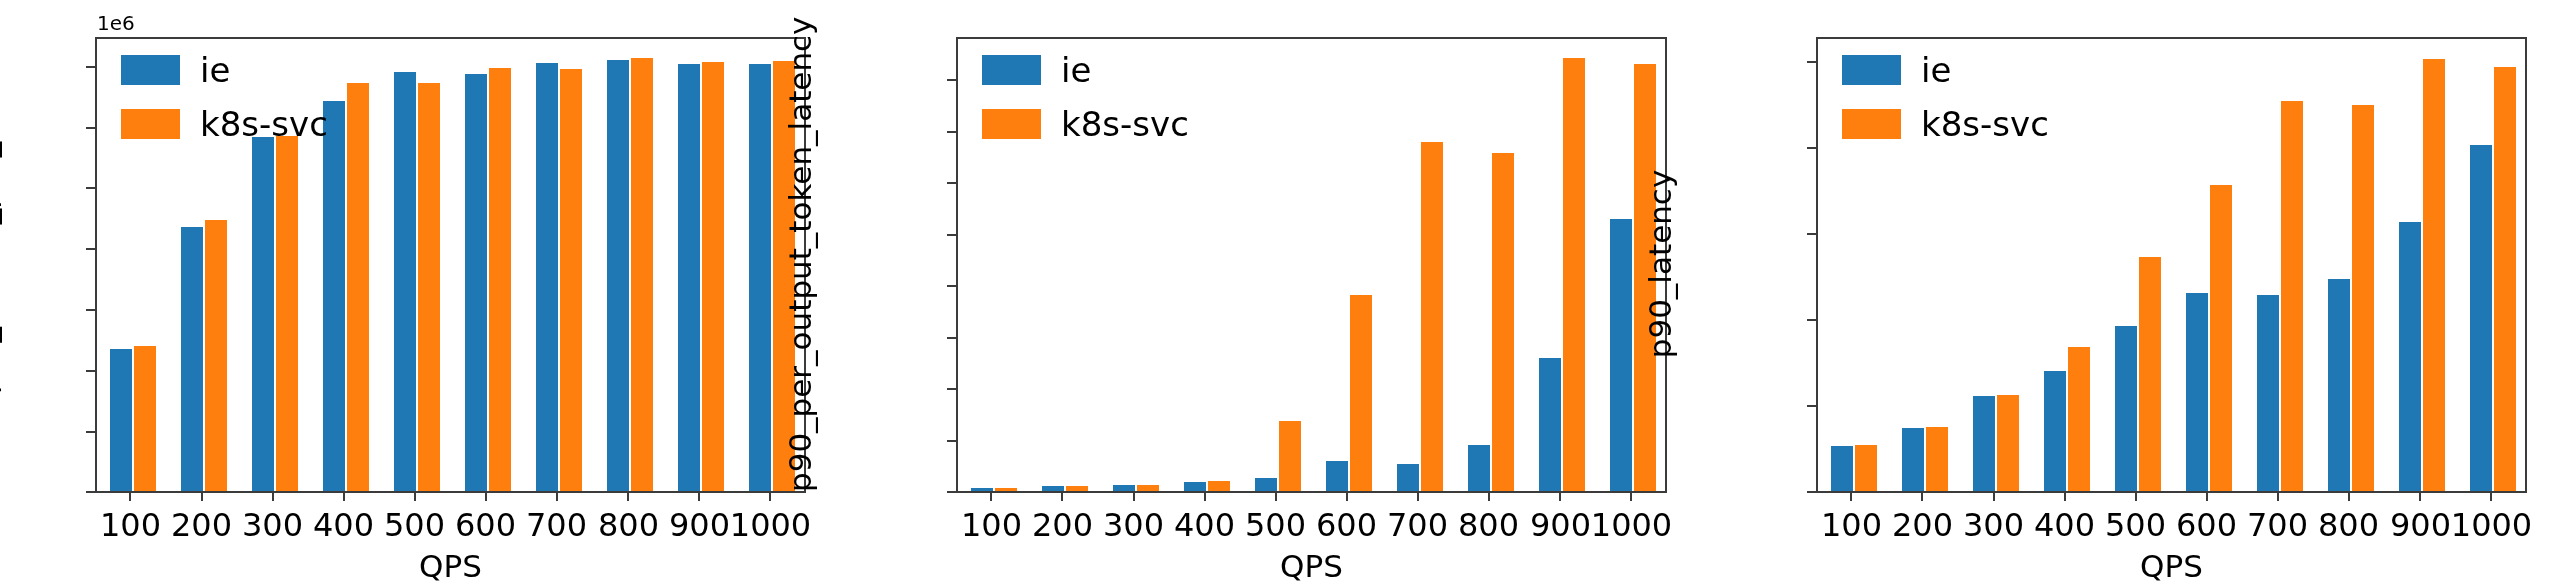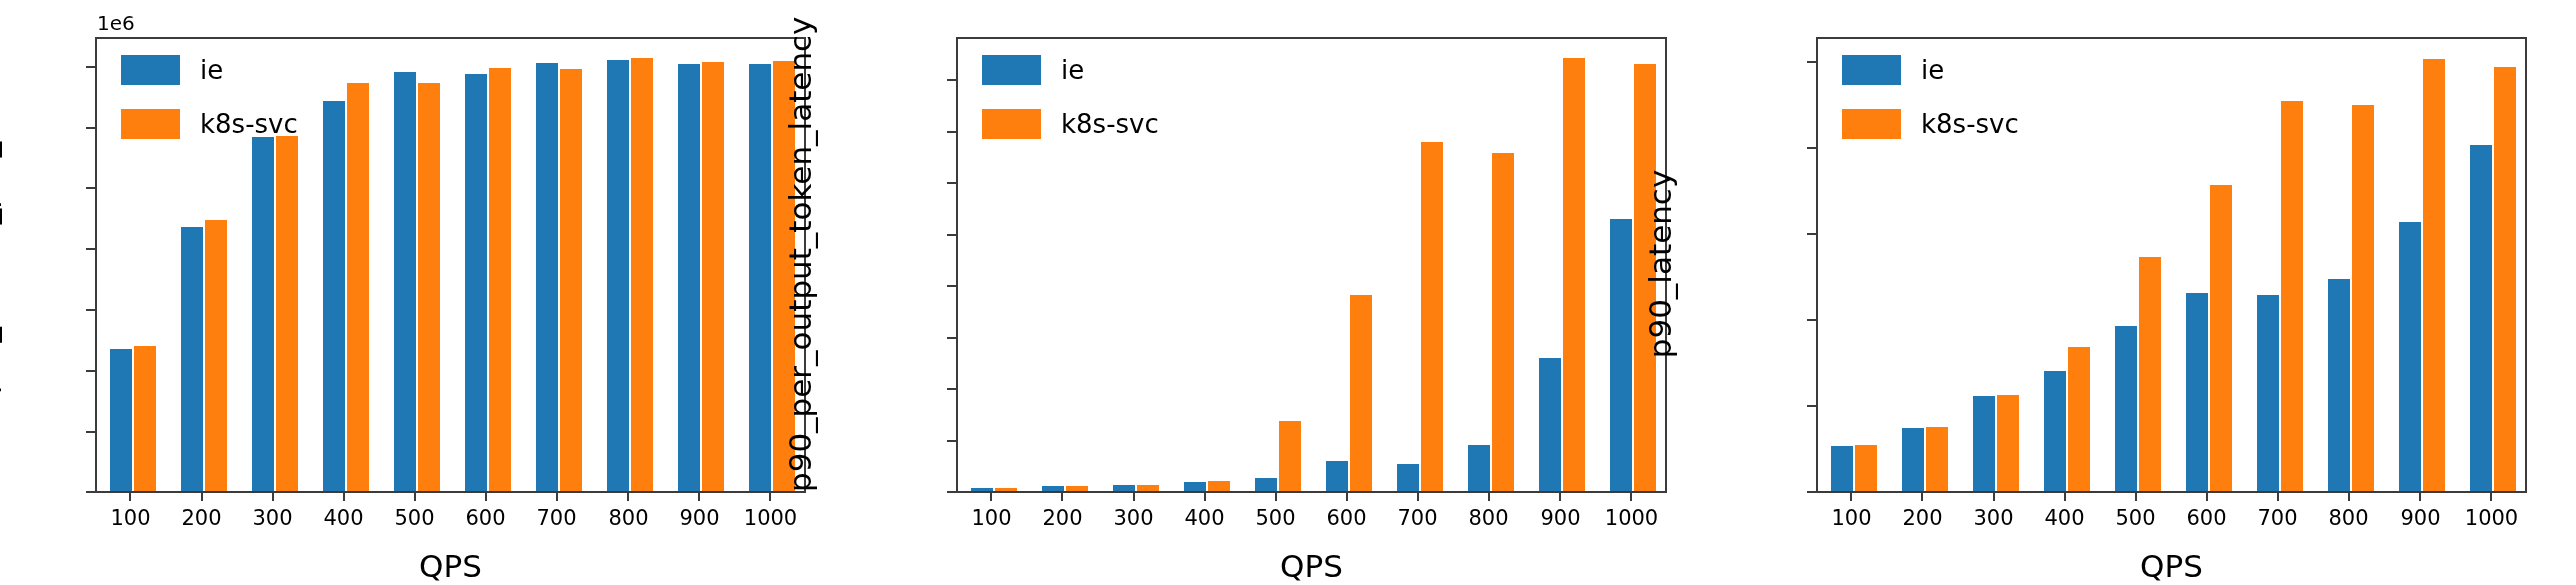--- a/index.html
+++ b/index.html
@@ -31,40 +31,40 @@
   }
   .offsettext{
     position:absolute;
     font-size:20px;
     color:#000;
     white-space:nowrap;
   }
   .ytickmark{position:absolute;height:2px;width:9px;background:#3b3b3b;}
   .xtick{
     position:absolute;
-    font-size:21px;
+    font-size:32px;
     color:#000;
     text-align:center;
     white-space:nowrap;
   }
   .xtickmark{position:absolute;width:2px;height:9px;background:#3b3b3b;}
 
   
   .barlayer{position:absolute;left:0;top:0;right:0;bottom:0;overflow:hidden;}
   .bar{position:absolute;bottom:0;}
   .bar.ie{background:#1f77b4;}
   .bar.svc{background:#ff7f0e;}
 
   
   .legend{position:absolute;}
   .legend-row{display:flex;align-items:center;height:40px;margin-bottom:14px;}
   .legend-swatch{width:59px;height:30px;margin-right:20px;flex:0 0 auto;}
   .legend-swatch.ie{background:#1f77b4;}
   .legend-swatch.svc{background:#ff7f0e;}
-  .legend-label{font-size:26px;color:#000;white-space:nowrap;line-height:1;}
+  .legend-label{font-size:34px;color:#000;white-space:nowrap;line-height:1;}
 </style>
 </head>
 <body>
 
 <div class="figure">
   <div class="panel" id="panel-0">
       <div class="axes" style="left: 95px; top: 37px; width: 711px; height: 456px;">
         <div class="barlayer">
           <div class="bar ie" title="ie @ QPS 100 = 1.17" style="width: 22px; height: 142px; left: 12.8px;"></div>
           <div class="bar svc" title="k8s-svc @ QPS 100 = 1.19" style="width: 22px; height: 145px; left: 37px;"></div>

